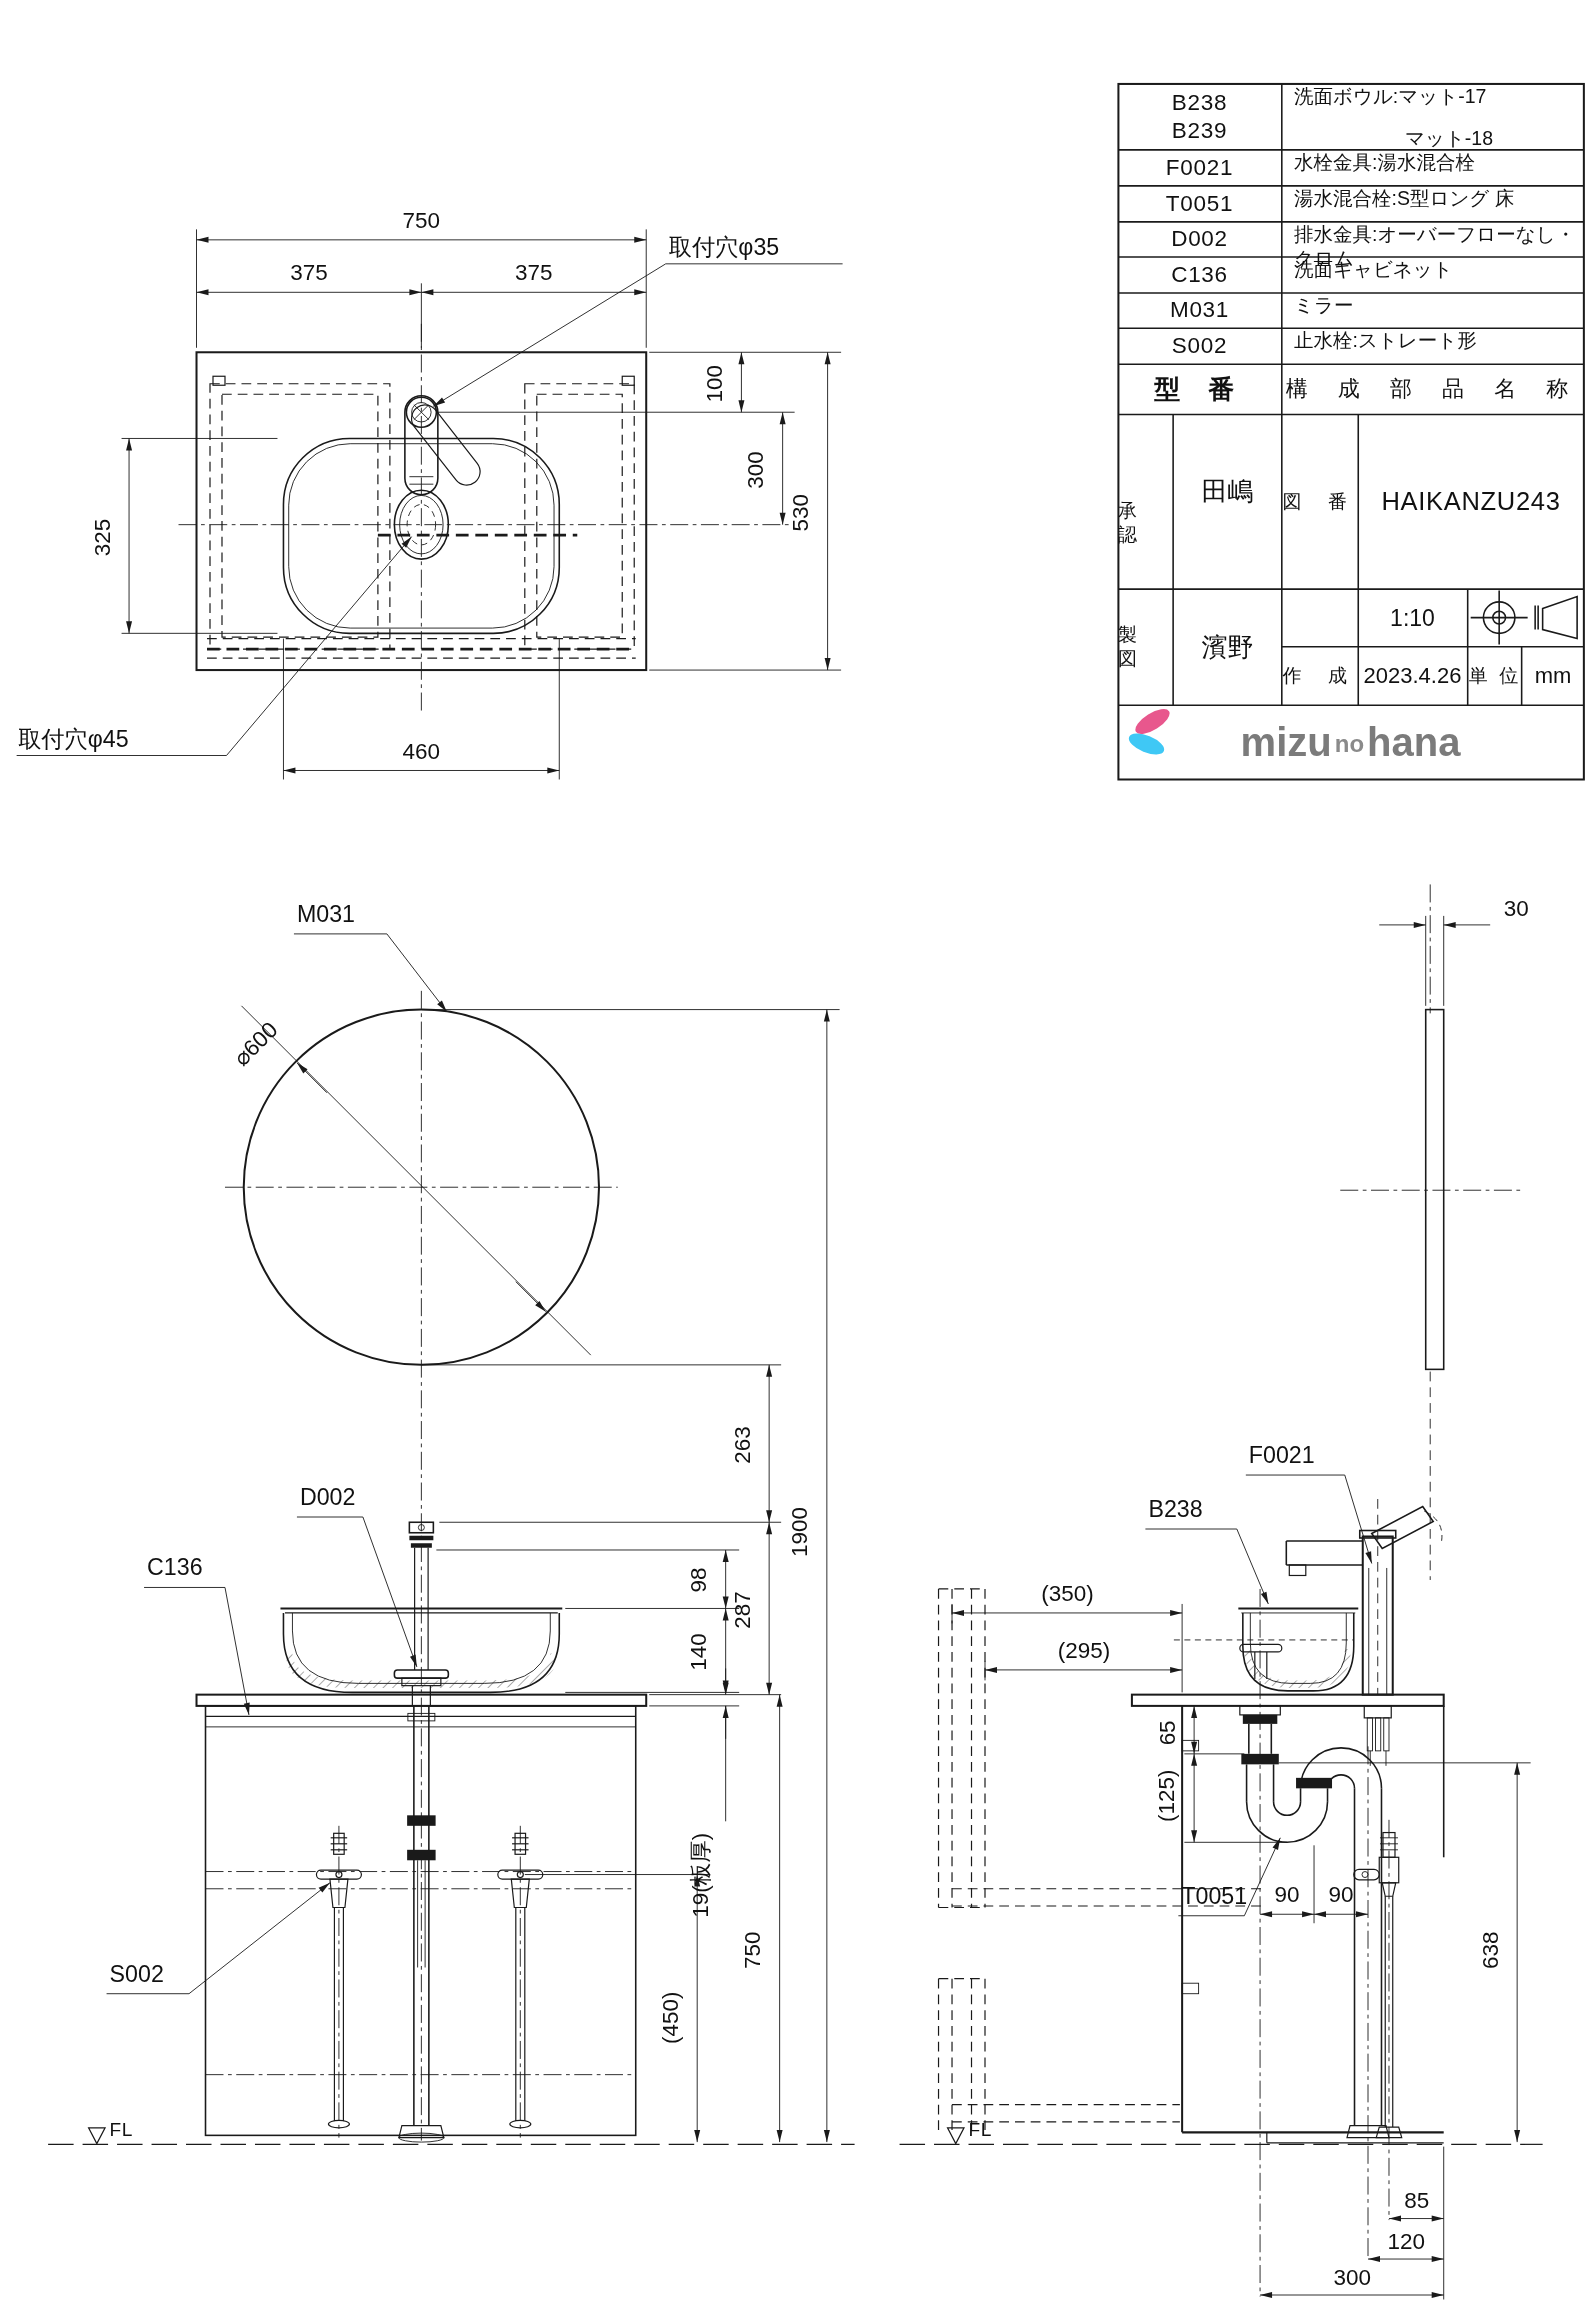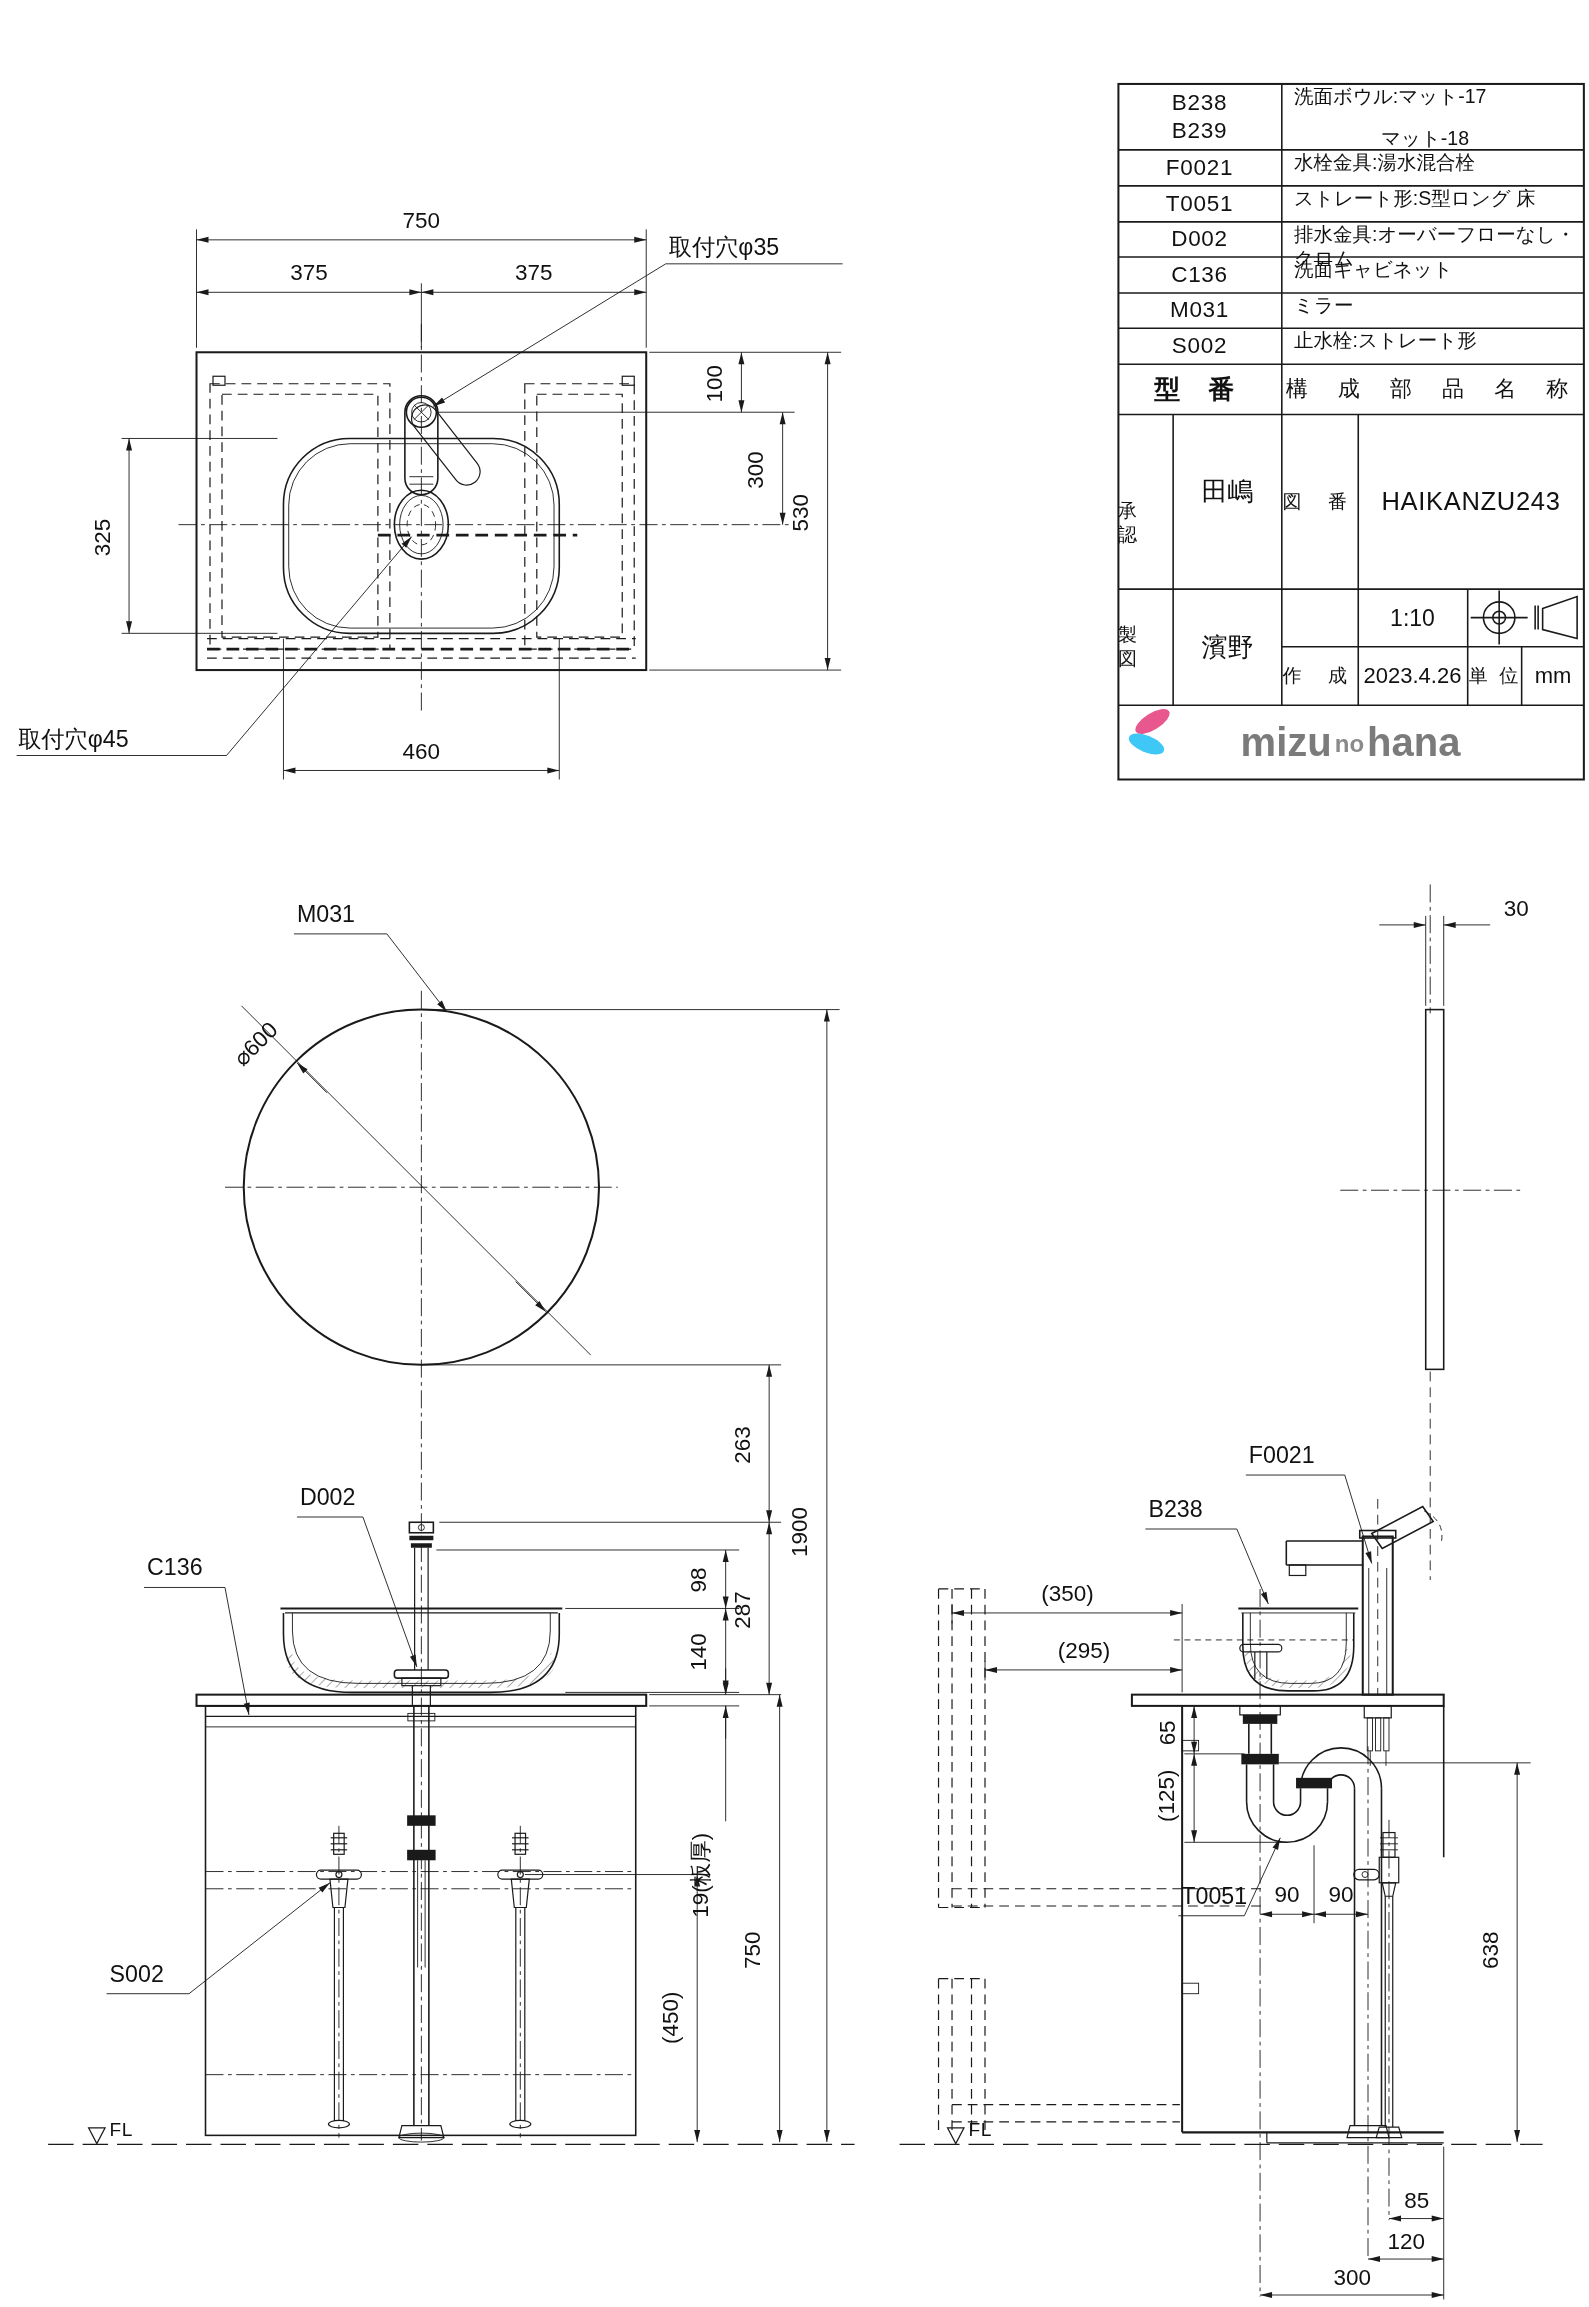--- a/index.html
+++ b/index.html
@@ -469,33 +469,33 @@
   </g>
 </svg>
 
 <div>
   <div class="cell code" style="left:1118px;top:84px;width:163px;height:66px">
     <div>B238</div>
     <div>B239</div>
   </div>
   <div class="cell left desc" style="left:1282px;top:84px;width:302px;height:66px">
     <div>洗面ボウル:マット-17</div>
-    <div style="margin-left:87px">マット-18</div>
+    <div style="margin-left:111px">マット-18</div>
   </div>
   <div class="cell code" style="left:1118px;top:150px;width:163px;height:36px">
         <div>F0021</div>
       </div>
   <div class="cell left desc" style="left:1282px;top:150px;width:302px;height:36px">
         <div>水栓金具:湯水混合栓</div>
       </div>
   <div class="cell code" style="left:1118px;top:186px;width:163px;height:36px">
         <div>T0051</div>
       </div>
   <div class="cell left desc" style="left:1282px;top:186px;width:302px;height:36px">
-        <div>ストレート形:S型ロング 床</div>
+        <div>湯水混合栓:S型ロング 床</div>
       </div>
   <div class="cell code" style="left:1118px;top:222px;width:163px;height:35px">
         <div>D002</div>
       </div>
   <div class="cell left desc" style="left:1282px;top:222px;width:302px;height:35px">
         <div>排水金具:オーバーフローなし・クロム</div>
       </div>
   <div class="cell code" style="left:1118px;top:257px;width:163px;height:36px">
         <div>C136</div>
       </div>

